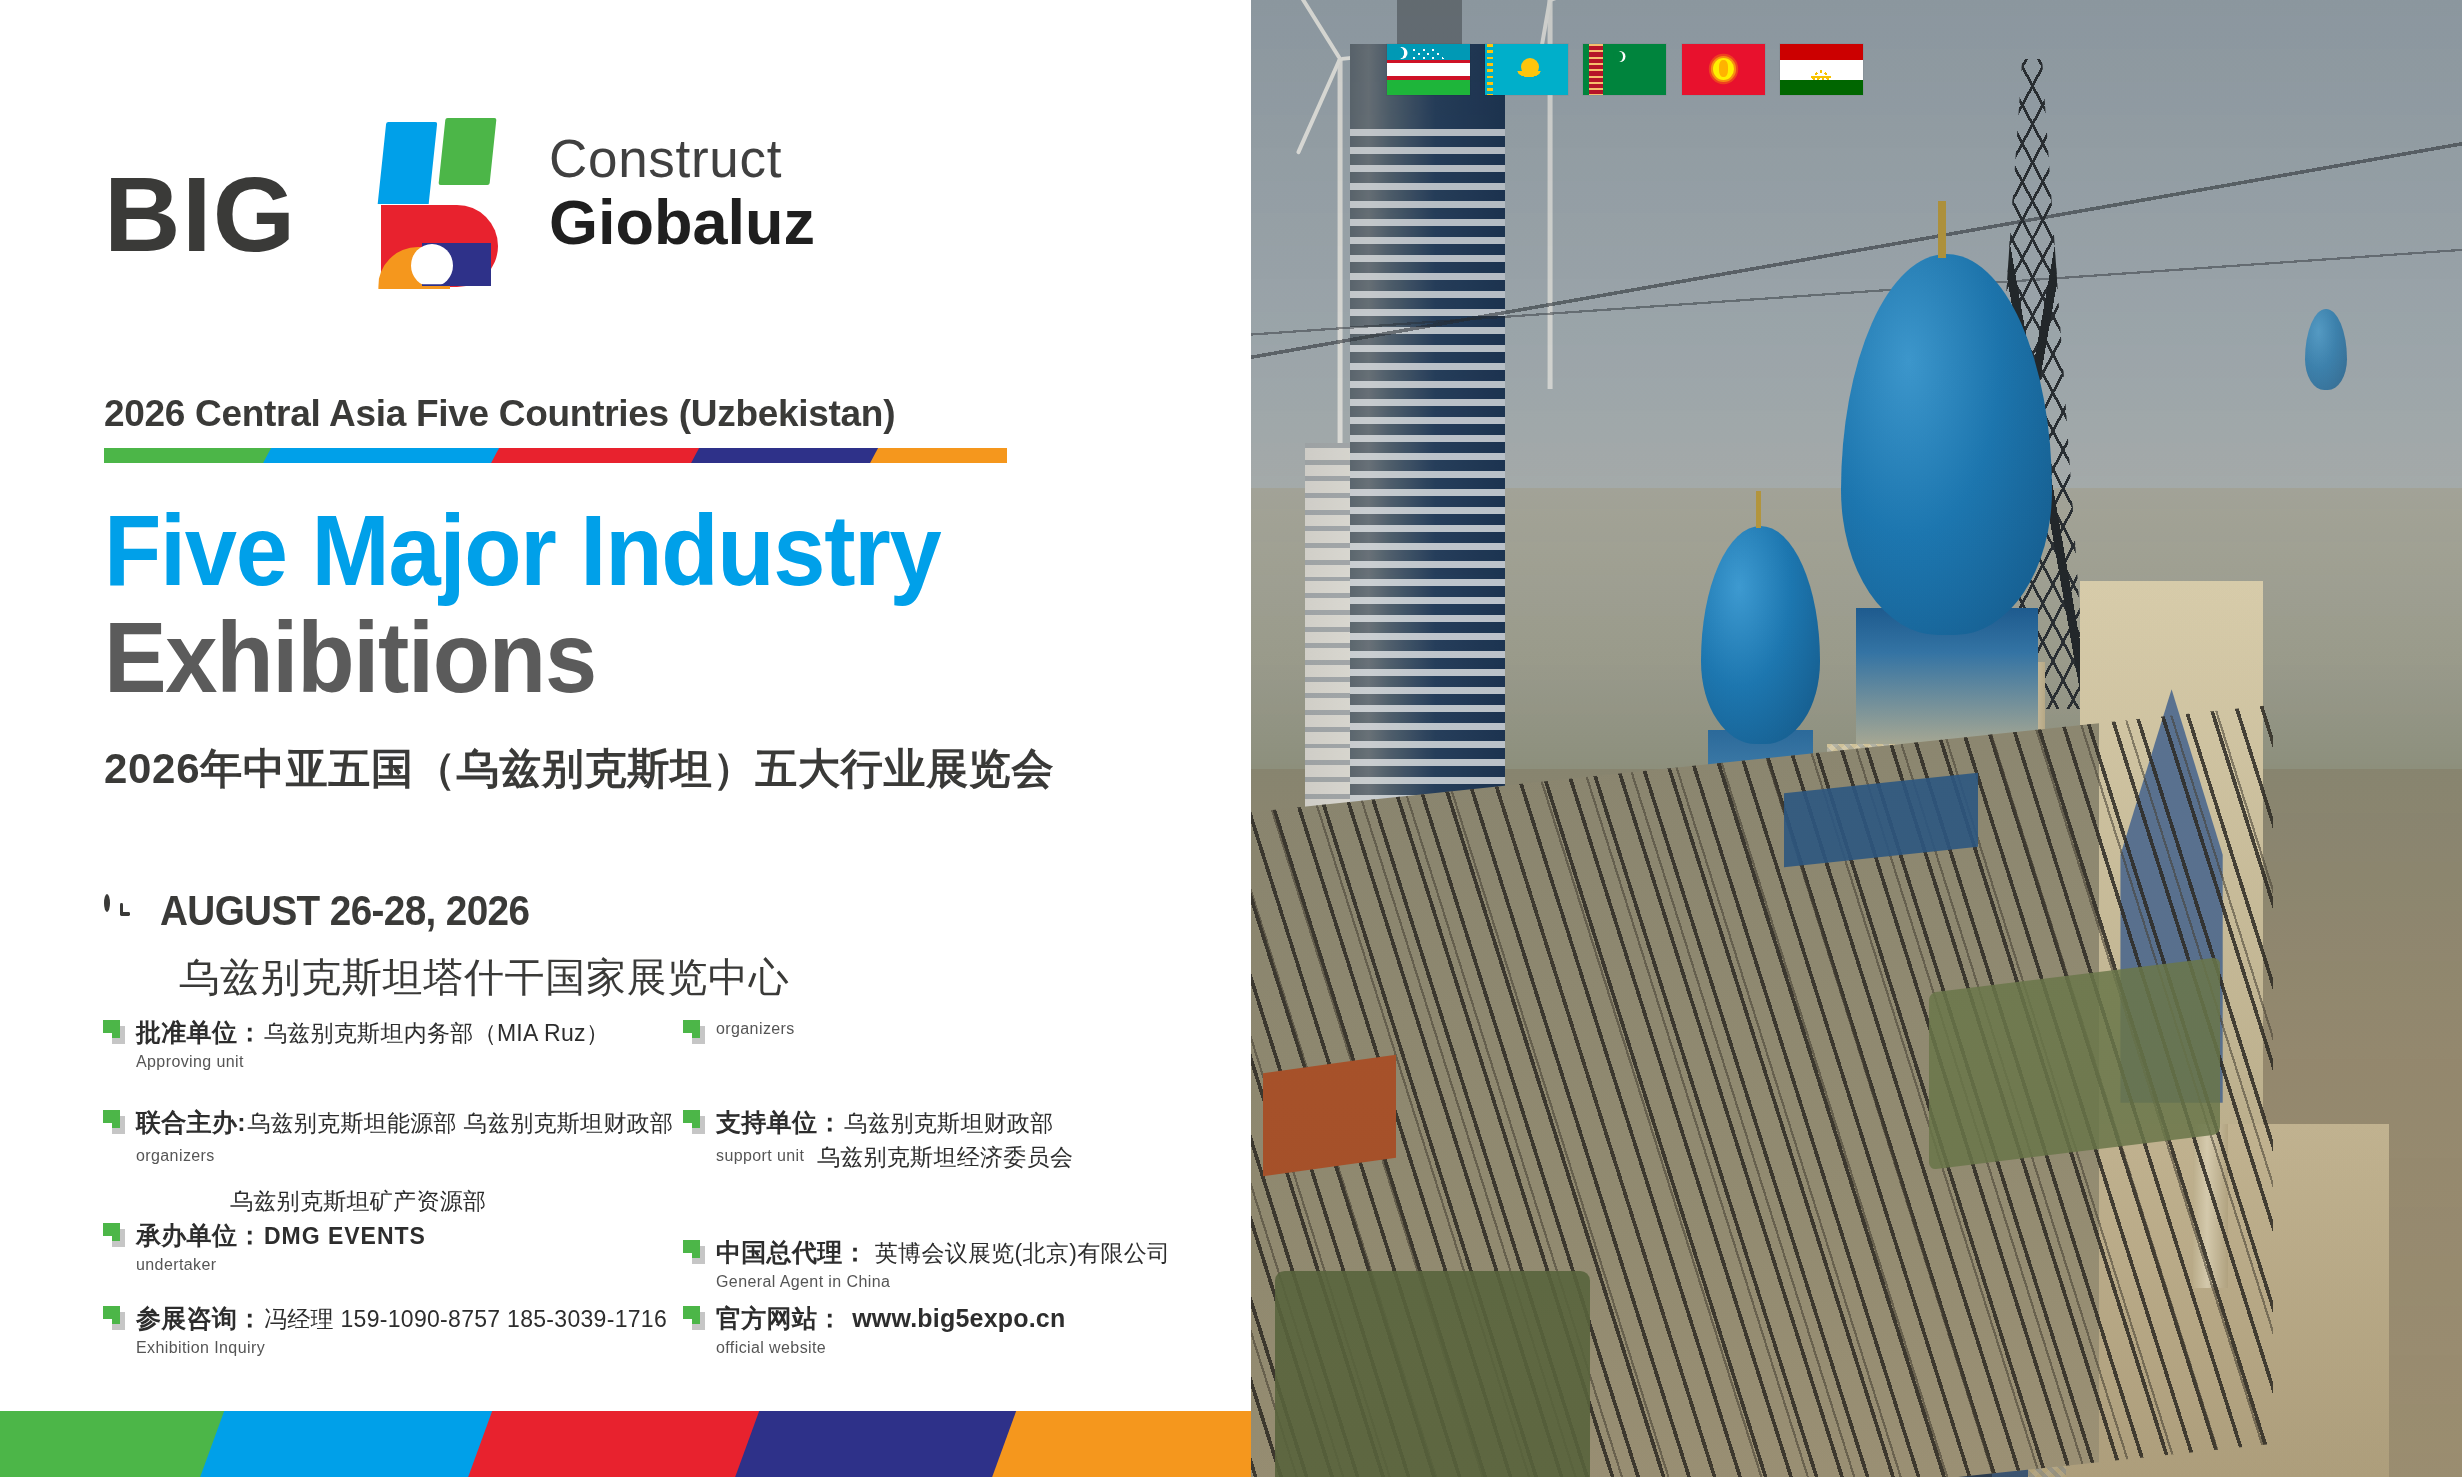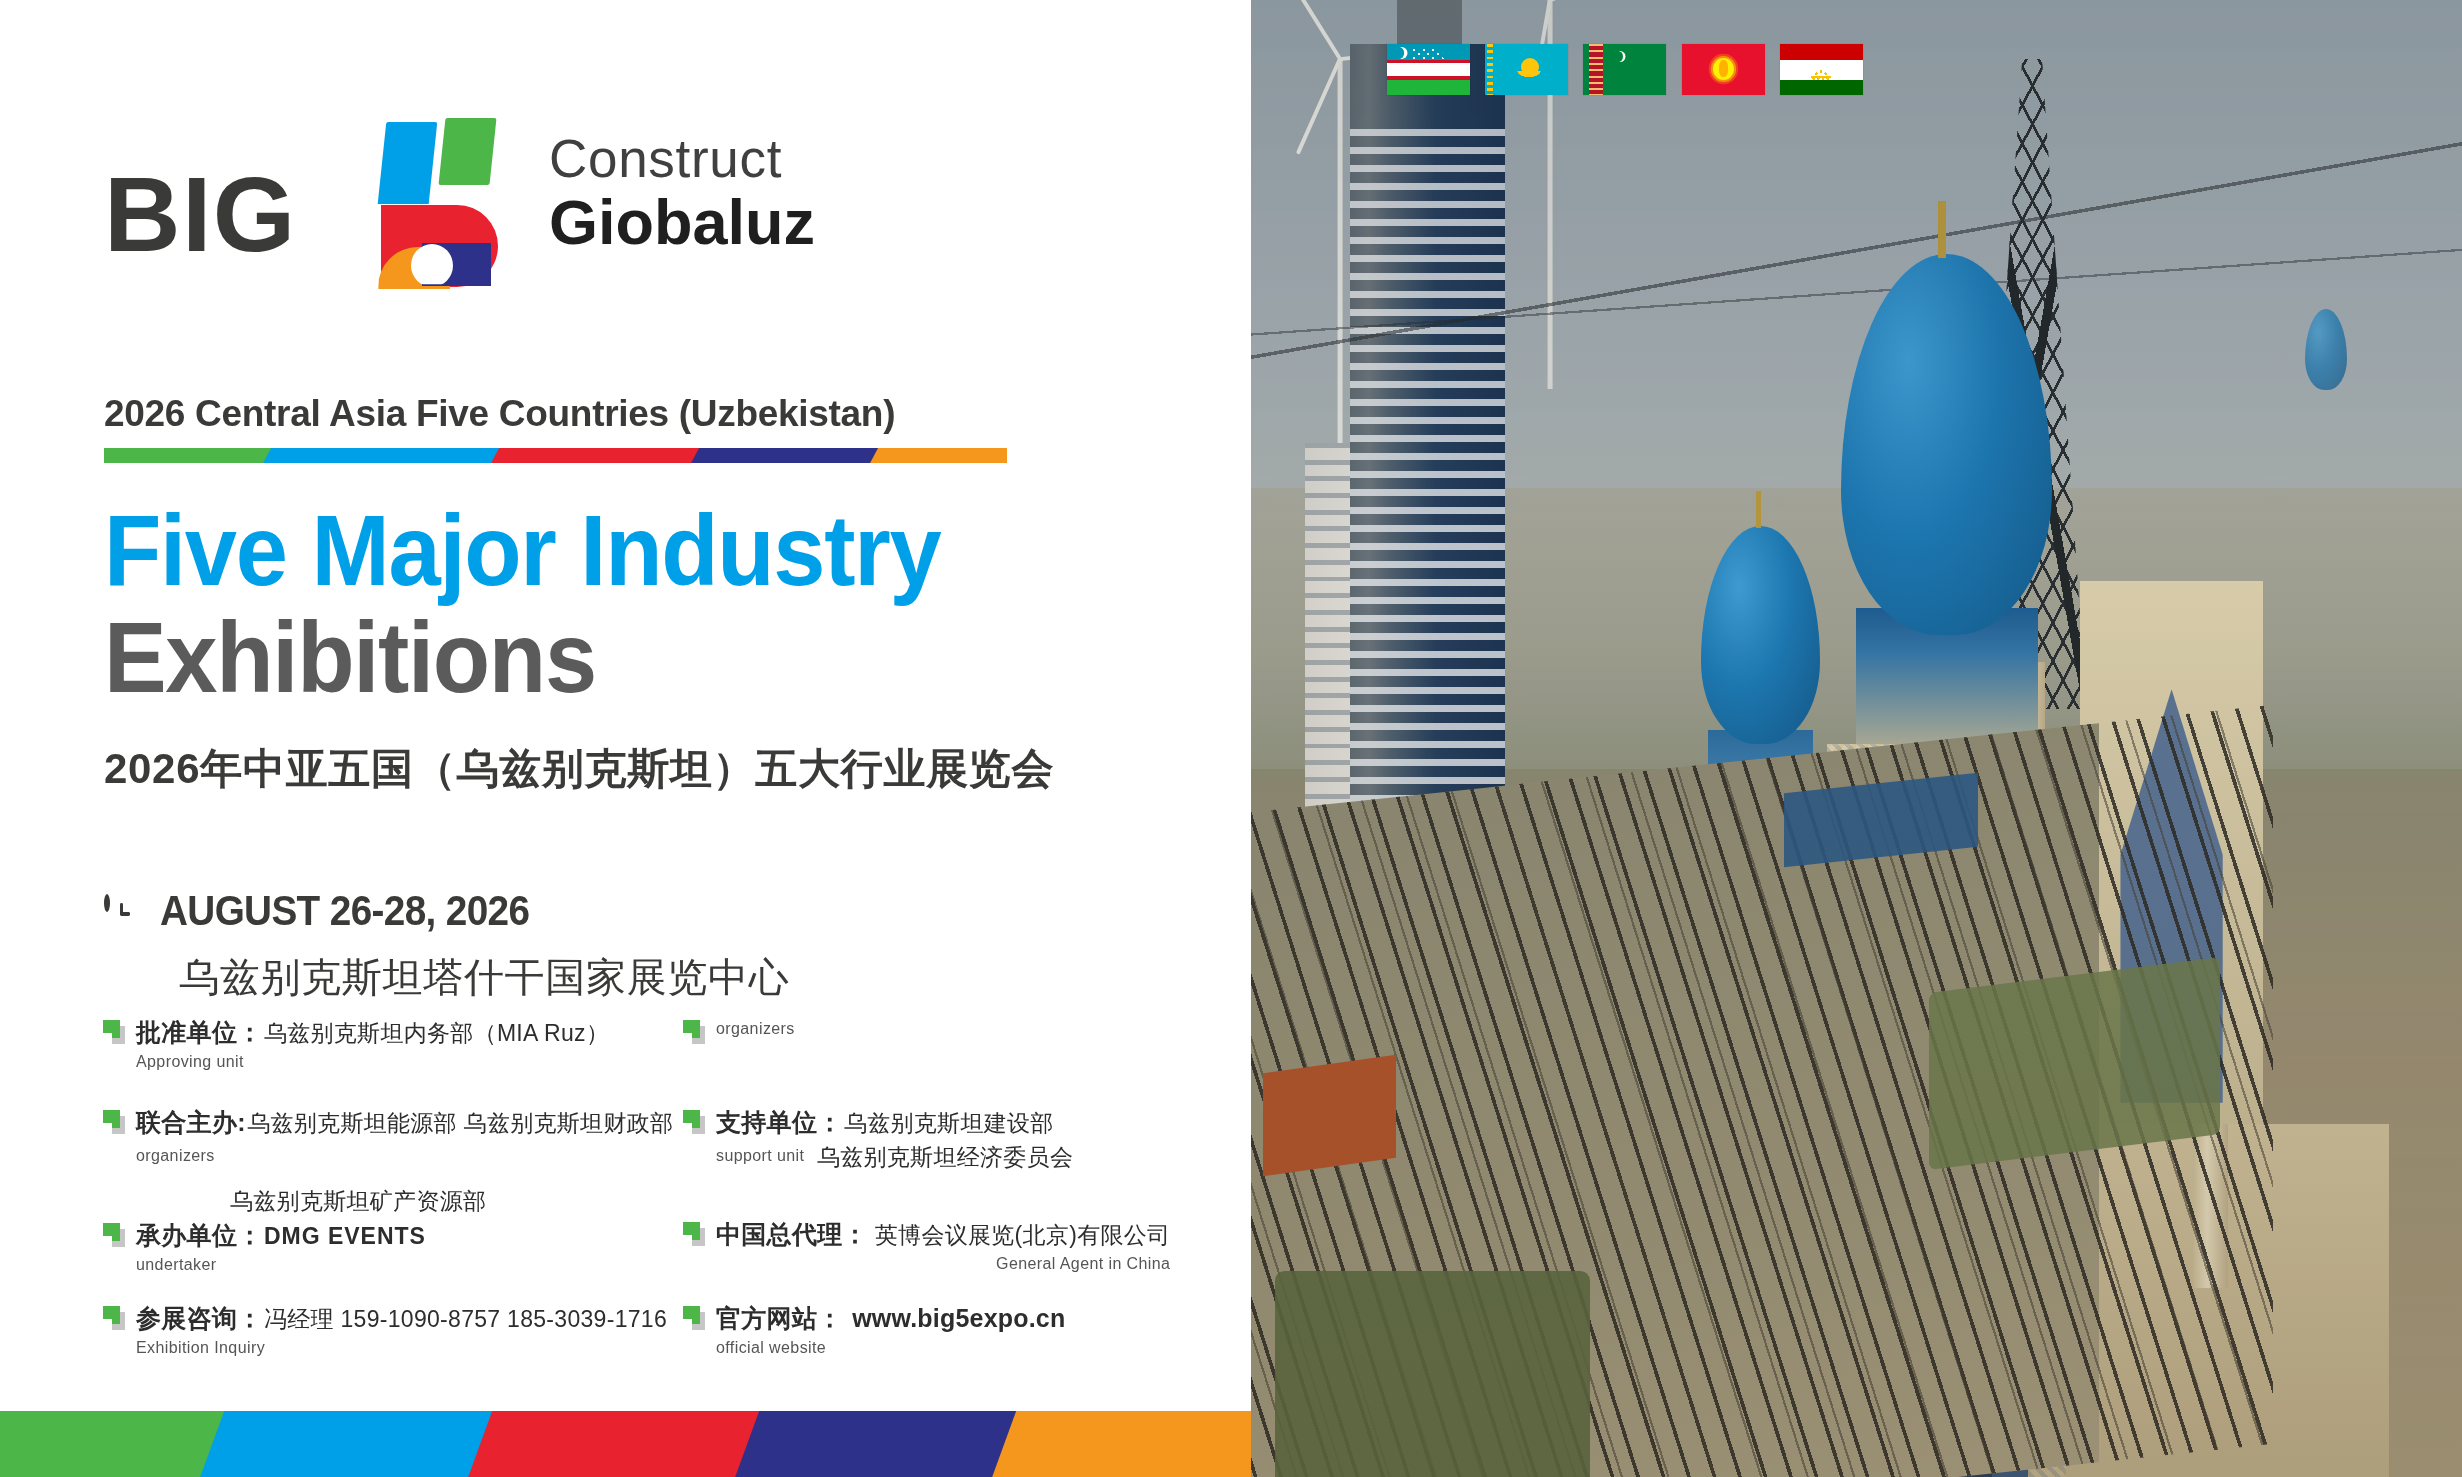--- a/index.html
+++ b/index.html
@@ -432,30 +432,30 @@
 
         <div class="info-row" style="top:90px;">
           <span class="bullet">
             <i class="sq-gray"></i>
               <i class="sq-green"></i>
               <i class="notch"></i>
           </span>
           <span class="info-body">
             <span class="info-line1">
               <span class="info-zh-label">支持单位：</span>
-              <span class="info-zh-val">乌兹别克斯坦建设部</span>
+              <span class="info-zh-val">乌兹别克斯坦财政部</span>
             </span>
             <span class="info-sub">
               <span class="info-en-inline">support unit</span>
               <span class="info-zh-2nd" style="margin-left:12.5px;">乌兹别克斯坦经济委员会</span>
             </span>
           </span>
         </div>
 
-        <div class="info-row" style="top:202px;text-align:right;">
+        <div class="info-row" style="top:220px;">
           <span class="bullet">
             <i class="sq-gray"></i>
               <i class="sq-green"></i>
               <i class="notch"></i>
           </span>
           <span class="info-body">
             <span class="info-line1">
               <span class="info-zh-label">中国总代理：</span>
               <span class="info-zh-val" style="margin-left:7px;">英博会议展览(北京)有限公司</span>
             </span>

